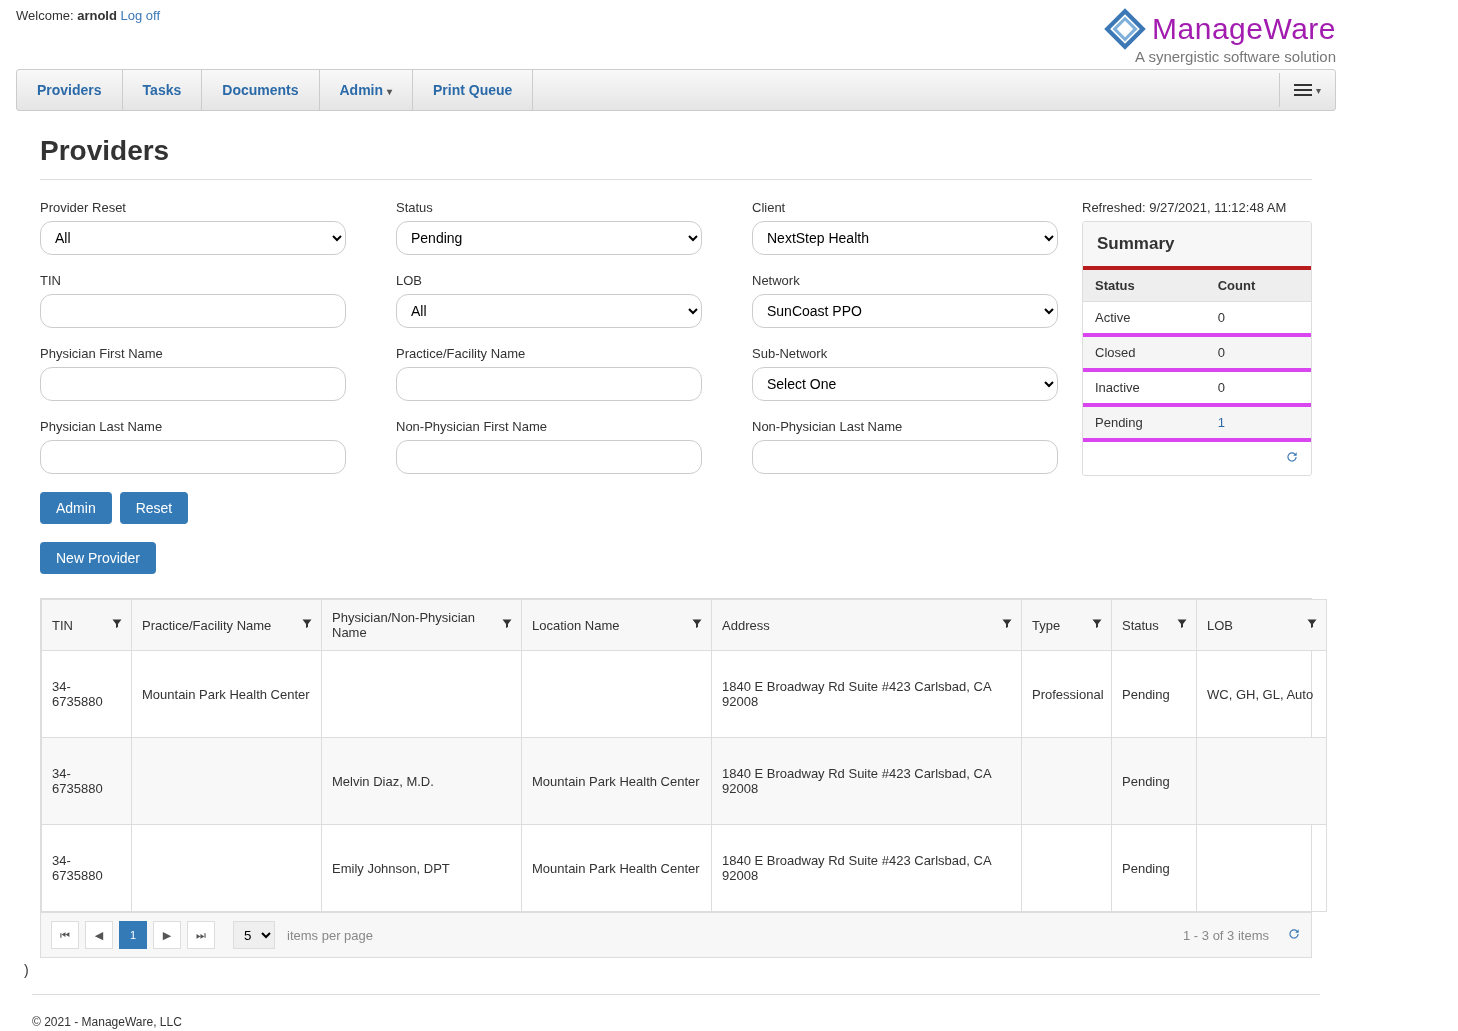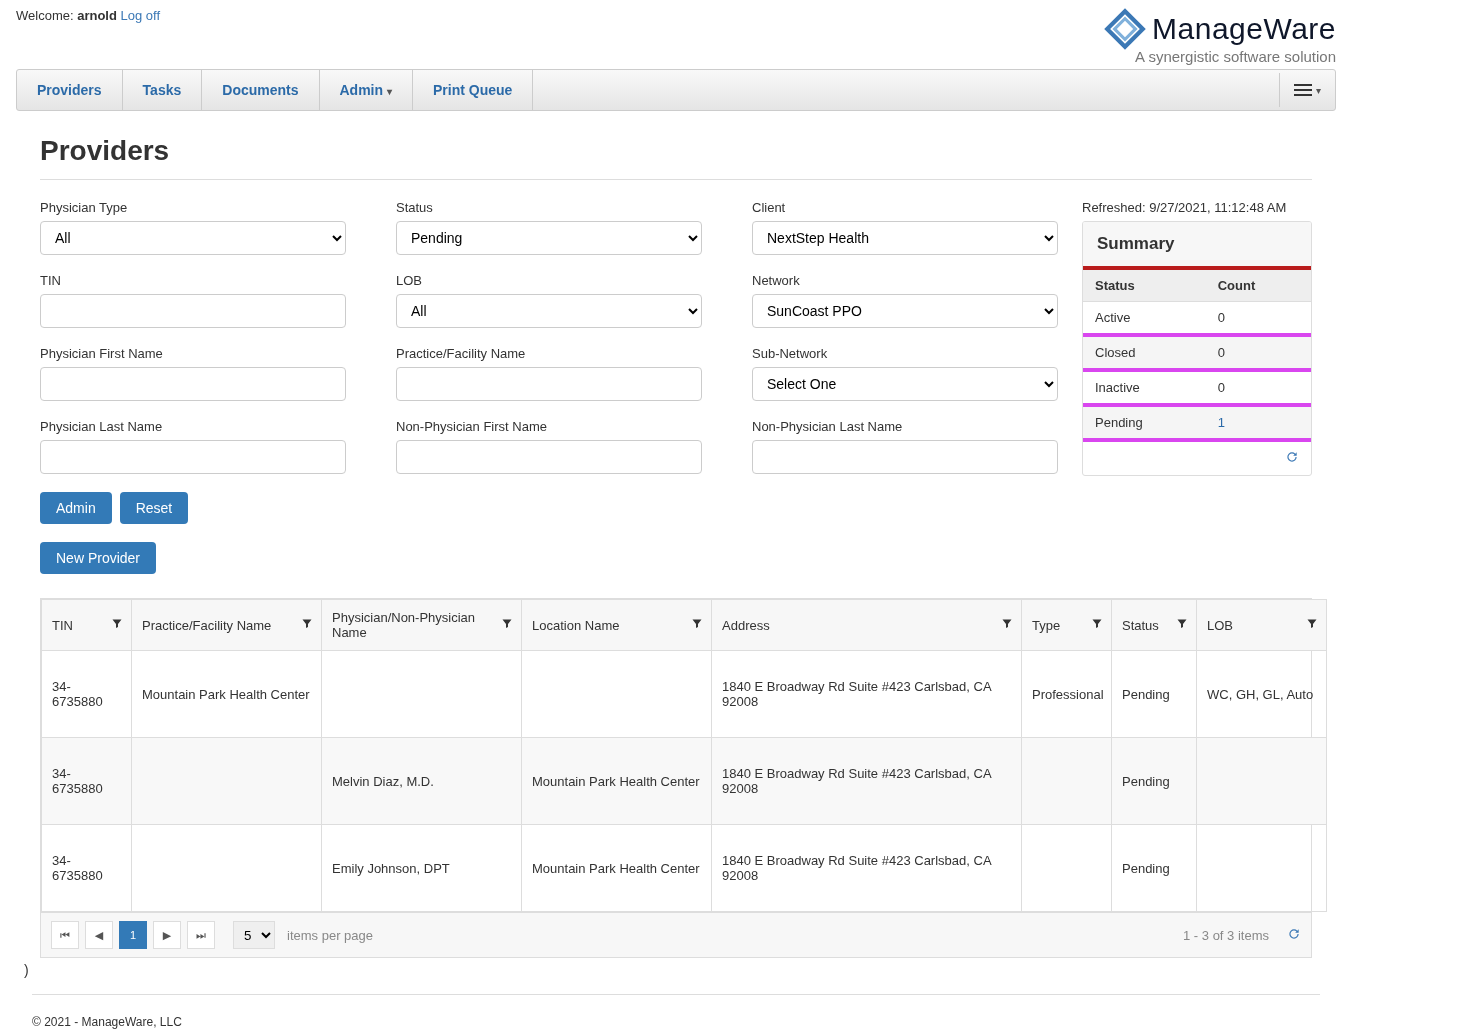--- a/index.html
+++ b/index.html
@@ -5,37 +5,37 @@
 * { box-sizing: border-box; margin: 0; padding: 0; }
 body { font-family: "Segoe UI", Arial, sans-serif; font-size: 14px; color: #333; background: #fff; }
 .container { width: 1352px; padding: 0 16px; }
 .header-top { display: flex; justify-content: space-between; align-items: flex-start; padding: 8px 0 4px 0; }
 .welcome { font-size: 13px; color: #333; }
 .welcome b { font-weight: bold; }
 .logoff { color: #3b78b5; cursor: pointer; }
 .logo-area { text-align: right; }
 .logo-main { display: flex; align-items: center; gap: 6px; justify-content: flex-end; }
 .logo-icon { width: 42px; height: 42px; }
-.logo-text { font-size: 30px; color: #0f172a; letter-spacing: 0.5px; font-weight: 400; }
+.logo-text { font-size: 30px; color: #a21caf; letter-spacing: 0.5px; font-weight: 400; }
 .logo-text span { font-weight: 300; }
 .tagline { font-size: 15px; color: #777; margin-top: -2px; }
 .nav-bar { display: flex; align-items: center; background: linear-gradient(to bottom, #f9f9f9, #e5e5e5); border: 1px solid #ccc; border-radius: 3px; margin-bottom: 24px; }
 .nav-item { padding: 12px 20px; color: #2b6aa8; font-size: 14px; font-weight: 600; border-right: 1px solid #ccc; cursor: pointer; }
 .nav-item:last-of-type { border-right: none; }
 .nav-right { margin-left: auto; padding: 8px 14px; border-left: 1px solid #ccc; display: flex; align-items: center; gap: 4px; cursor: pointer; }
 .hamburger { display: inline-block; width: 18px; }
 .hamburger div { height: 2px; background: #333; margin: 3px 0; }
 .caret-small { font-size: 10px; color: #555; }
 .page-title { font-size: 28px; font-weight: 600; color: #333; padding: 0 24px; margin-bottom: 12px; }
 .divider { border: none; border-top: 1px solid #ddd; margin: 0 24px 20px 24px; }
 .main-row { display: flex; gap: 24px; padding: 0 24px; align-items: flex-start; }
 .filters { flex: 1; display: grid; grid-template-columns: repeat(3, 1fr); gap: 18px 50px; }
 .field-group { display: flex; flex-direction: column; }
 .field-label { font-size: 13px; color: #333; margin-bottom: 6px; }
-.form-control { width: 100%; height: 34px; padding: 6px 10px; border: 1px solid #ccc; border-radius: 4px; font-size: 14px; background: #fff; }
+.form-control { width: 100%; height: 34px; padding: 6px 10px; border: 1px solid #ccc; border-radius: 12px; font-size: 14px; background: #fff; }
 select.form-control { appearance: auto; }
 .btn-row { grid-column: 1 / -1; display: flex; gap: 8px; flex-wrap: wrap; }
 .btn { padding: 8px 16px; border: none; border-radius: 4px; background: #337ab7; color: #fff; font-size: 14px; cursor: pointer; }
 .btn-row-2 { grid-column: 1 / -1; }
 .summary-col { width: 230px; flex-shrink: 0; }
 .refreshed { font-size: 13px; color: #333; margin-bottom: 6px; }
 .summary-box { border: 1px solid #ddd; border-radius: 3px; overflow: hidden; }
 .summary-title { padding: 12px 14px; font-size: 17px; font-weight: 600; background: #f7f7f7; border-bottom: 4px solid #b91c1c; }
 .summary-table { width: 100%; border-collapse: collapse; font-size: 13px; }
 .summary-table th { text-align: left; padding: 8px 12px; background: #eee; font-weight: 600; border-bottom: 1px solid #ddd; }
@@ -102,21 +102,21 @@
     </div>
   </div>
 
   <h1 class="page-title">Providers</h1>
   <hr class="divider">
 
   <div class="main-row">
     <div class="filters">
 
       <div class="field-group">
-        <label class="field-label">Physician Type</label>
+        <label class="field-label">Provider Reset</label>
         <select class="form-control"><option>All</option></select>
       </div>
       <div class="field-group">
         <label class="field-label">Status</label>
         <select class="form-control"><option>Pending</option></select>
       </div>
       <div class="field-group">
         <label class="field-label">Client</label>
         <select class="form-control"><option>NextStep Health</option></select>
       </div>

